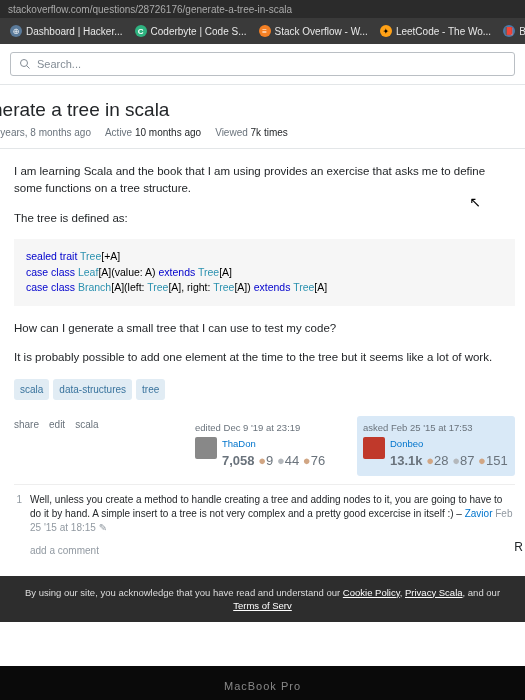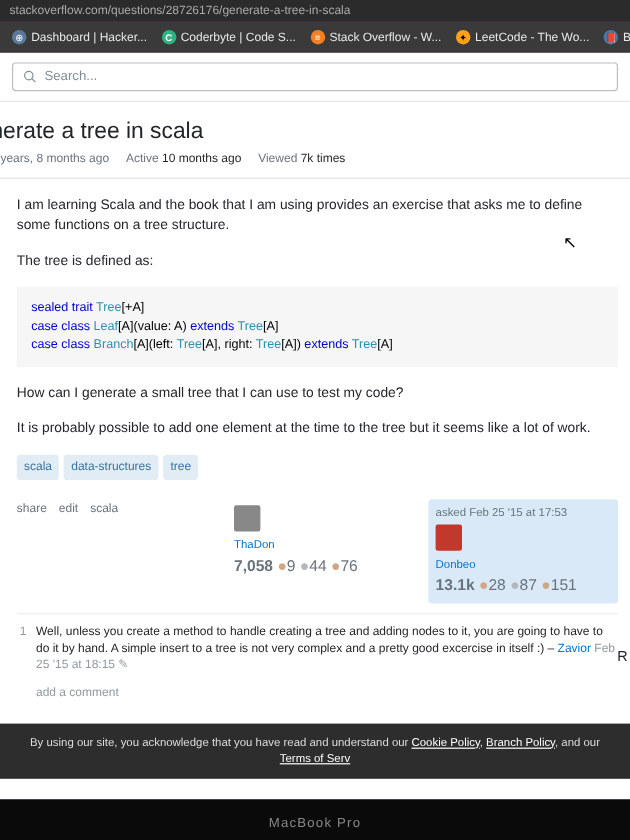--- a/index.html
+++ b/index.html
@@ -28,21 +28,21 @@
 .kw { color: #0000cc; }
 .typ { color: #2b91af; }
 .fn { color: #000; }
 .tags { display: flex; gap: 4px; margin: 10px 0 17px 0; }
 .tag { background: #e1ecf4; color: #39739d; font-size: 10px; padding: 3px 6px; border-radius: 3px; }
 .actions { color: #6a737c; font-size: 10px; display: flex; gap: 10px; }
 .user-row { display: flex; justify-content: space-between; margin-top: -16px; gap: 10px; padding-bottom: 8px; }
 .user-card { font-size: 9.5px; padding: 5px 6px; border-radius: 3px; width: 158px; }
 .user-card.asked { background: #d9e9f7; }
 .user-card .when { color: #6a737c; margin-bottom: 2px; }
-.u-body { display: flex; gap: 5px; flex-direction: column; }
+.u-body { display: flex; gap: 5px; }
 .avatar { width: 22px; height: 22px; background: #888; border-radius: 2px; }
 .avatar.red { background: #c0392b; }
 .u-name { color: #0074cc; }
 .u-stats { color: #6a737c; font-size: 13px; }
 .dot-g { color: #d1a684; }
 .dot-s { color: #b4b8bc; }
 .dot-b { color: #d1a684; }
 .comments { border-top: 1px solid #eee; padding-top: 6px; font-size: 10px; color: #232629; }
 .comment { display: flex; gap: 8px; padding: 2px 0 4px 0; line-height: 1.4; }
 .cnum { color: #9199a1; width: 8px; text-align: right; flex-shrink: 0; }
@@ -118,20 +118,21 @@
 
         <div class="actions" id="actions">
             <span>share</span>
             <span>edit</span>
             <span>scala</span>
           </div>
 
         <div class="user-row">
           <div style="flex:1"></div>
           <div class="user-card">
+            <div class="when">edited Dec 9 '19 at 23:19</div>
             <div class="u-body">
               <div class="avatar"></div>
               <div>
                 <div class="u-name">ThaDon</div>
                 <div class="u-stats">
                   <b>7,058</b>
                   <span class="dot-g">●</span><span>9</span>
                   <span class="dot-s">●</span><span>44</span>
                   <span class="dot-b">●</span><span>76</span>
                 </div>
@@ -162,21 +163,21 @@
               <span>Well, unless you create a method to handle creating a tree and adding nodes to it, you are going to have to do it by hand. A simple insert to a tree is not very complex and a pretty good excercise in itself :)</span><span> – </span><span class="user">Zavior</span>
               <span class="ctime"> <span>Feb 25 '15 at 18:15</span><span> ✎</span></span>
             </div>
           </div>
           <div class="add-comment">add a comment</div>
         </div>
       </div>
     </div>
 
     <div class="cookie">
-      <span>By using our site, you acknowledge that you have read and understand our </span><a>Cookie Policy</a><span>, </span><a>Branch Policy</a><span>, and our </span><a>Terms of Serv</a>
+      <span>By using our site, you acknowledge that you have read and understand our </span><a>Cookie Policy</a><span>, </span><a>Privacy Scala</a><span>, and our </span><a>Terms of Serv</a>
     </div>
 
     <span class="cursor">↖</span>
     <span class="rchar">R</span>
   </div>
 
   <div class="macbook">MacBook Pro</div>
 </div>
 
 </body></html>

